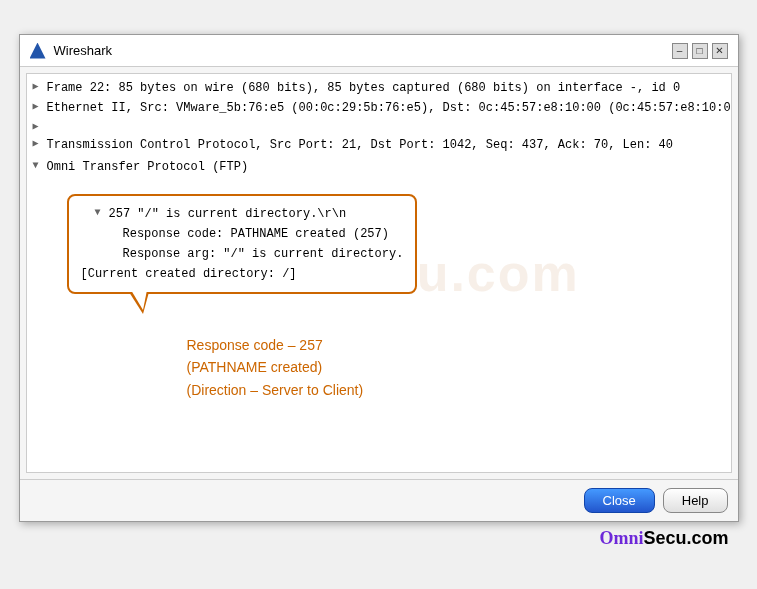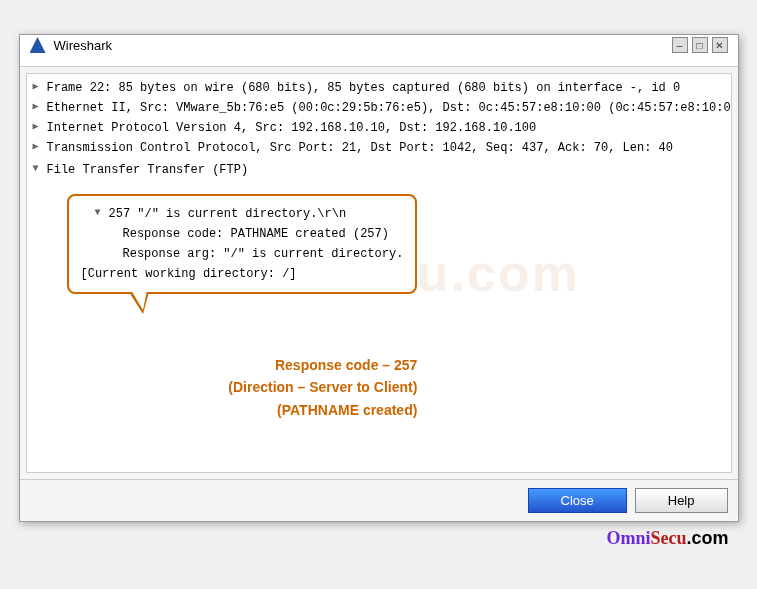--- a/index.html
+++ b/index.html
@@ -20,21 +20,21 @@
       border: 1px solid #999;
       box-shadow: 2px 2px 8px rgba(0,0,0,0.3);
       display: flex;
       flex-direction: column;
     }
 
     .title-bar {
       background: #ffffff;
       border-bottom: 1px solid #ccc;
       display: flex;
-      align-items: flex-start;
+      align-items: center;
       padding: 2px 10px;
       justify-content: space-between;
       height: 32px;
     }
 
     .title-bar-left {
       display: flex;
       align-items: center;
       gap: 8px;
     }
@@ -155,26 +155,26 @@
       left: 62px;
       width: 0;
       height: 0;
       border-left: 12px solid transparent;
       border-right: 4px solid transparent;
       border-top: 20px solid #ffffff;
       z-index: 1;
     }
 
     .annotation-text {
-      margin-top: 60px;
+      margin-top: 40px;
       margin-left: 120px;
       color: #cc6600;
       font-size: 14px;
-      font-weight: bold;
-      text-align: right;
+      font-weight: normal;
+      text-align: left;
       line-height: 1.6;
       font-family: Arial, sans-serif;
     }
 
     .watermark {
       position: absolute;
       top: 50%;
       left: 50%;
       transform: translate(-50%, -50%);
       font-size: 52px;
@@ -189,27 +189,27 @@
     .footer-area {
       display: flex;
       justify-content: flex-end;
       padding: 8px 10px;
       gap: 8px;
       background: #f5f5f5;
       border-top: 1px solid #ccc;
     }
 
     .footer-btn {
-      padding: 4px 32px;
+      padding: 4px 18px;
       border: 1px solid #888;
       background: linear-gradient(to bottom, #ffffff, #e0e0e0);
       cursor: pointer;
       font-size: 13px;
       color: #000;
-      border-radius: 0;
+      border-radius: 8px;
     }
 
     .footer-btn.primary {
       background: linear-gradient(to bottom, #4499ff, #2255cc);
       color: #fff;
       border-color: #1144aa;
     }
 
     .bottom-watermark {
       width: 720px;
@@ -218,22 +218,21 @@
       font-size: 18px;
       font-weight: bold;
     }
 
     .bottom-wm-omni {
       color: #6d28d9;
       font-family: Liberation Serif, serif;
     }
 
     .bottom-wm-secu {
-      color: #b91c1c;
-      font-family: Liberation Serif, serif;
+      color: #000000;
     }
 
     .bottom-wm-com {
       color: #000;
       margin-top: 36px;
     }
   </style>
 </head>
 <body>
 
@@ -257,58 +256,57 @@
     <div class="packet-row">
       <span class="expand-arrow">▶</span>
       <span class="row-text">Frame 22: 85 bytes on wire (680 bits), 85 bytes captured (680 bits) on interface -, id 0</span>
     </div>
     <div class="packet-row">
       <span class="expand-arrow">▶</span>
       <span class="row-text">Ethernet II, Src: VMware_5b:76:e5 (00:0c:29:5b:76:e5), Dst: 0c:45:57:e8:10:00 (0c:45:57:e8:10:00)</span>
     </div>
     <div class="packet-row">
       <span class="expand-arrow">▶</span>
-      <span class="row-text">Internet Protocol Version 4, Src: 192.168.10.10, Dst: 192.168.10.100</span>
     </div>
     <div class="packet-row">
       <span class="expand-arrow">▶</span>
       <span class="row-text">Transmission Control Protocol, Src Port: 21, Dst Port: 1042, Seq: 437, Ack: 70, Len: 40</span>
     </div>
 
     <div class="ftp-section">
       <div class="packet-row">
         <span class="expand-arrow">▼</span>
-        <span class="row-text">File Transfer Transfer (FTP)</span>
+        <span class="row-text">Omni Transfer Protocol (FTP)</span>
       </div>
 
       <div class="callout-wrapper">
         <div class="callout-bubble">
           <div class="ftp-expanded">
             <div class="packet-row">
               <span class="expand-arrow">▼</span>
               <span class="row-text">257 "/" is current directory.\r\n</span>
             </div>
             <div class="ftp-sub">
               <div class="packet-row">
                 <span class="row-text">Response code: PATHNAME created (257)</span>
               </div>
               <div class="packet-row">
                 <span class="row-text">Response arg: "/" is current directory.</span>
               </div>
             </div>
           </div>
           <div class="packet-row">
-            <span class="row-text">[Current working directory: /]</span>
+            <span class="row-text">[Current created directory: /]</span>
           </div>
         </div>
 
         <div class="annotation-text">
           <div>Response code – 257</div>
+          <div>(PATHNAME created)</div>
           <div>(Direction – Server to Client)</div>
-          <div>(PATHNAME created)</div>
         </div>
       </div>
     </div>
   </div>
 
   <div class="footer-area">
     <button class="footer-btn primary">Close</button>
     <button class="footer-btn">Help</button>
   </div>
 </div>

